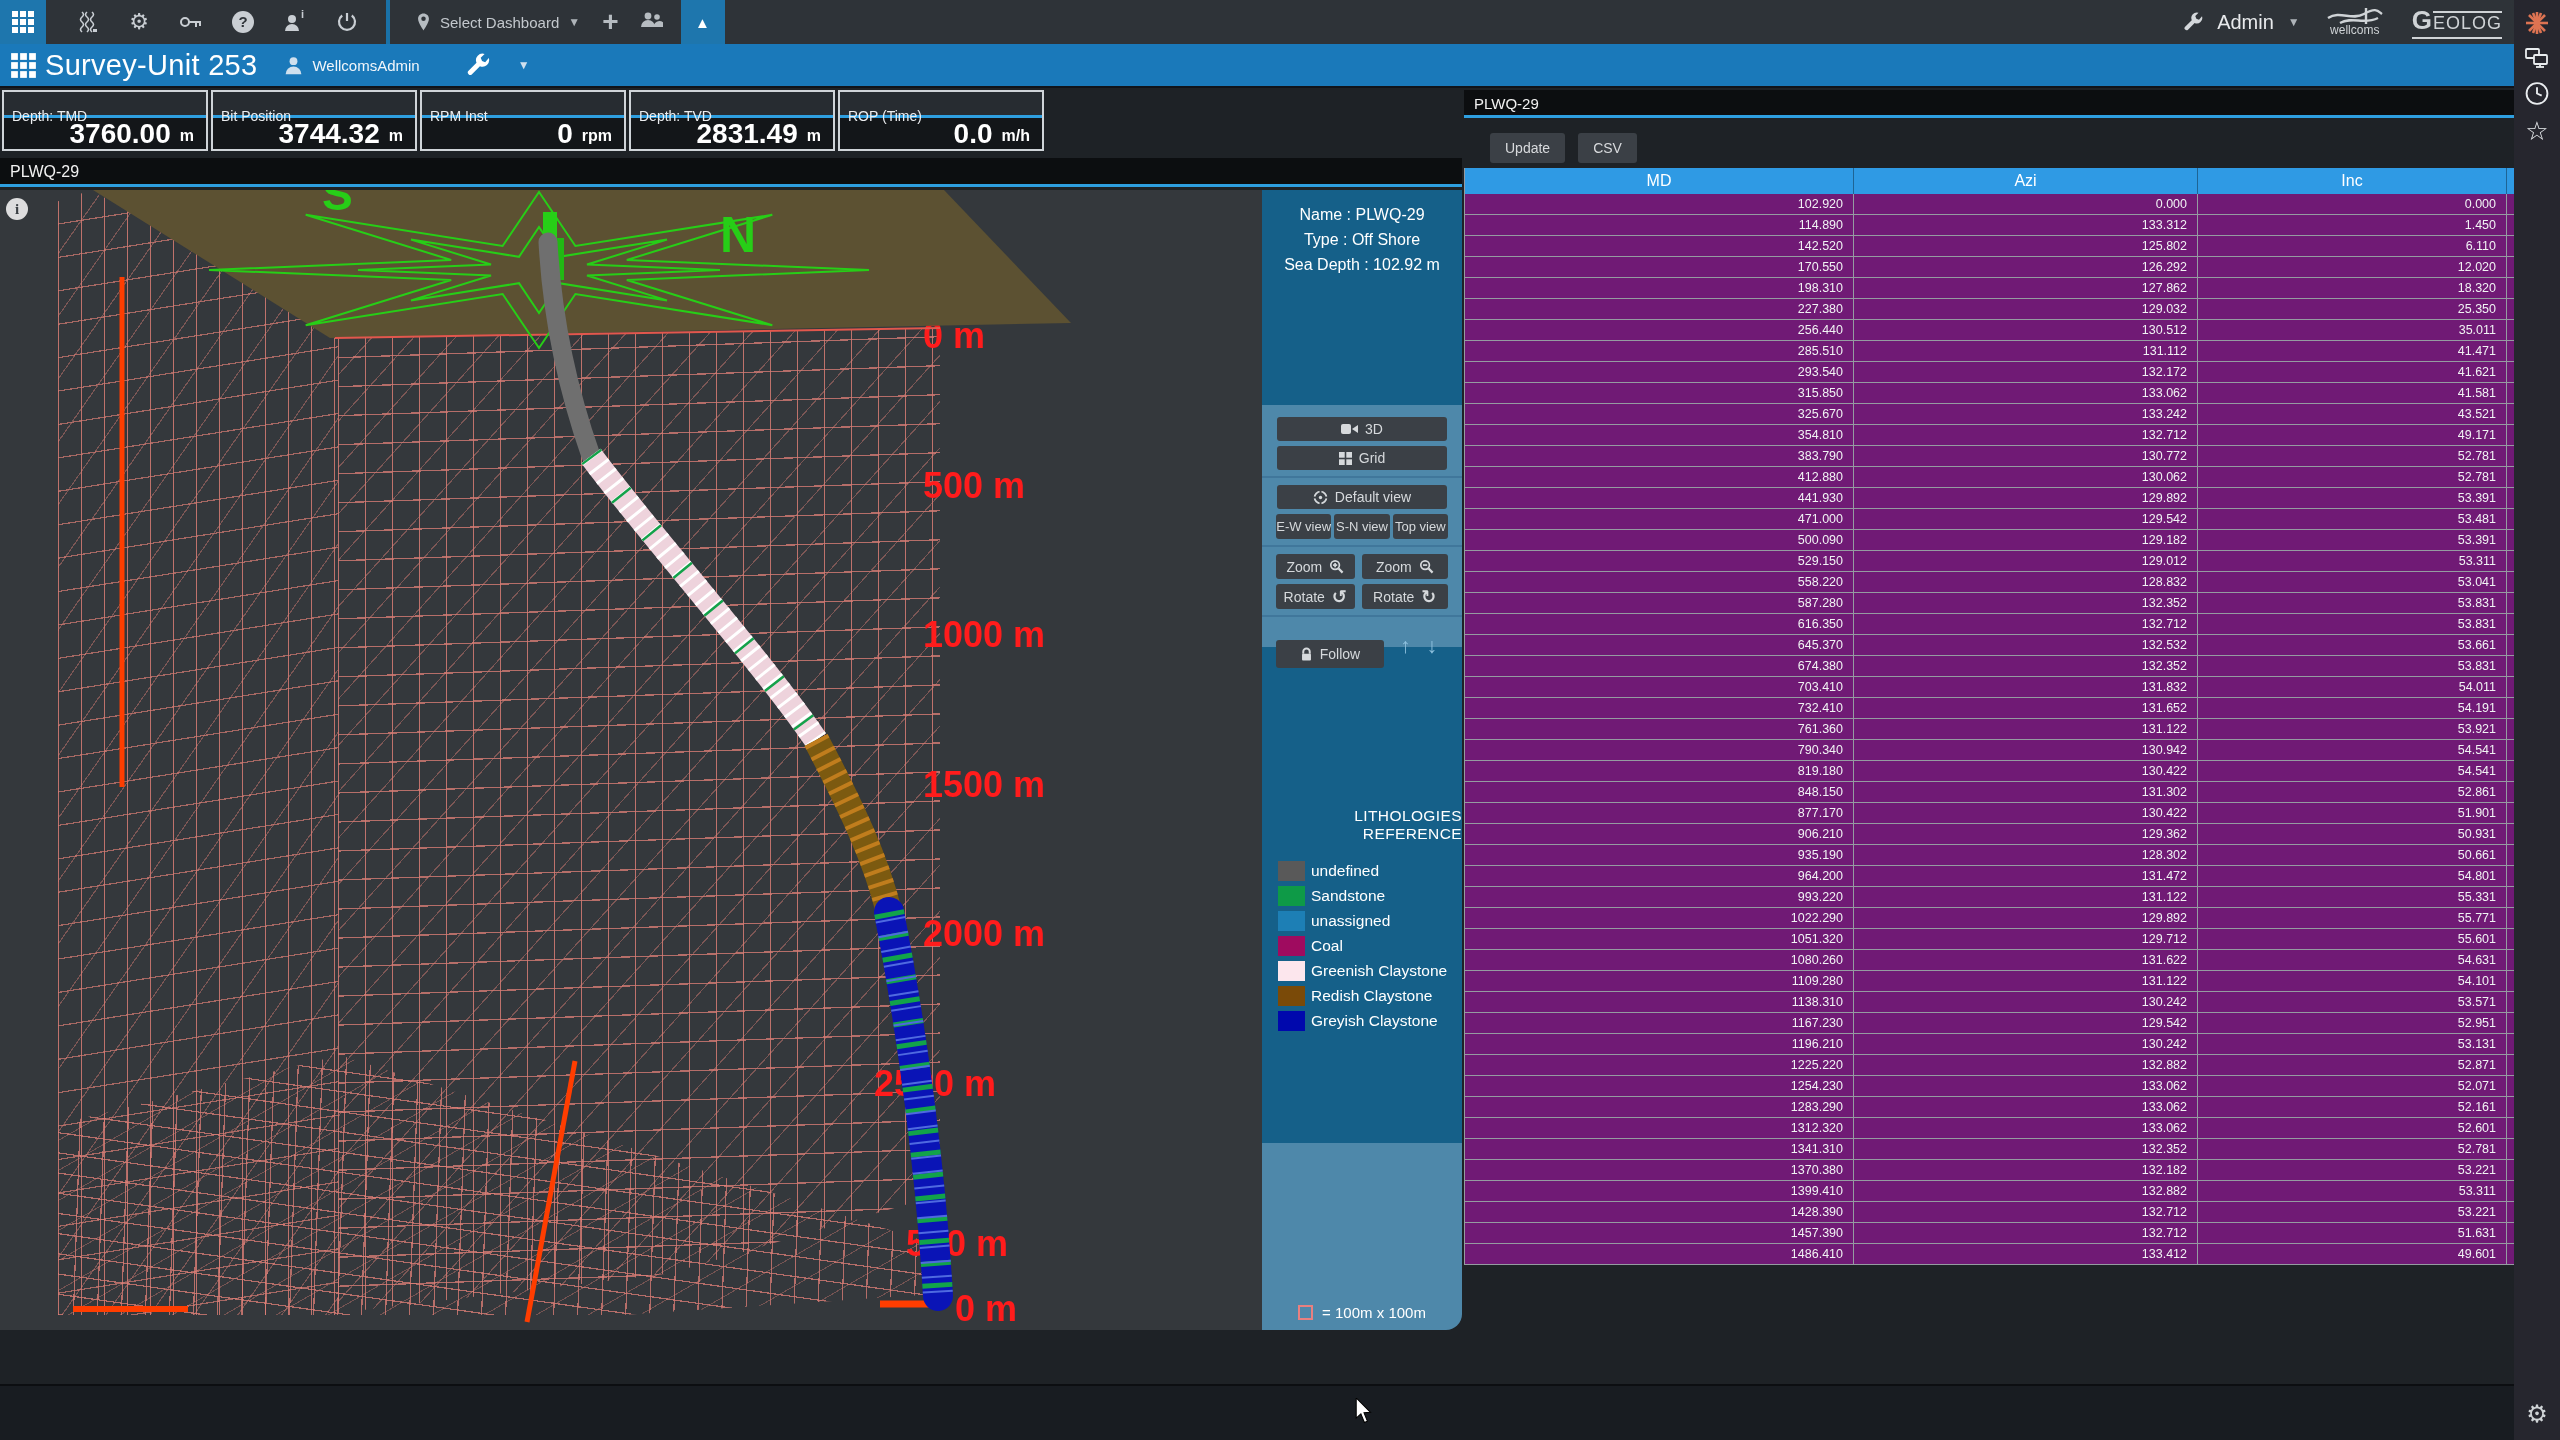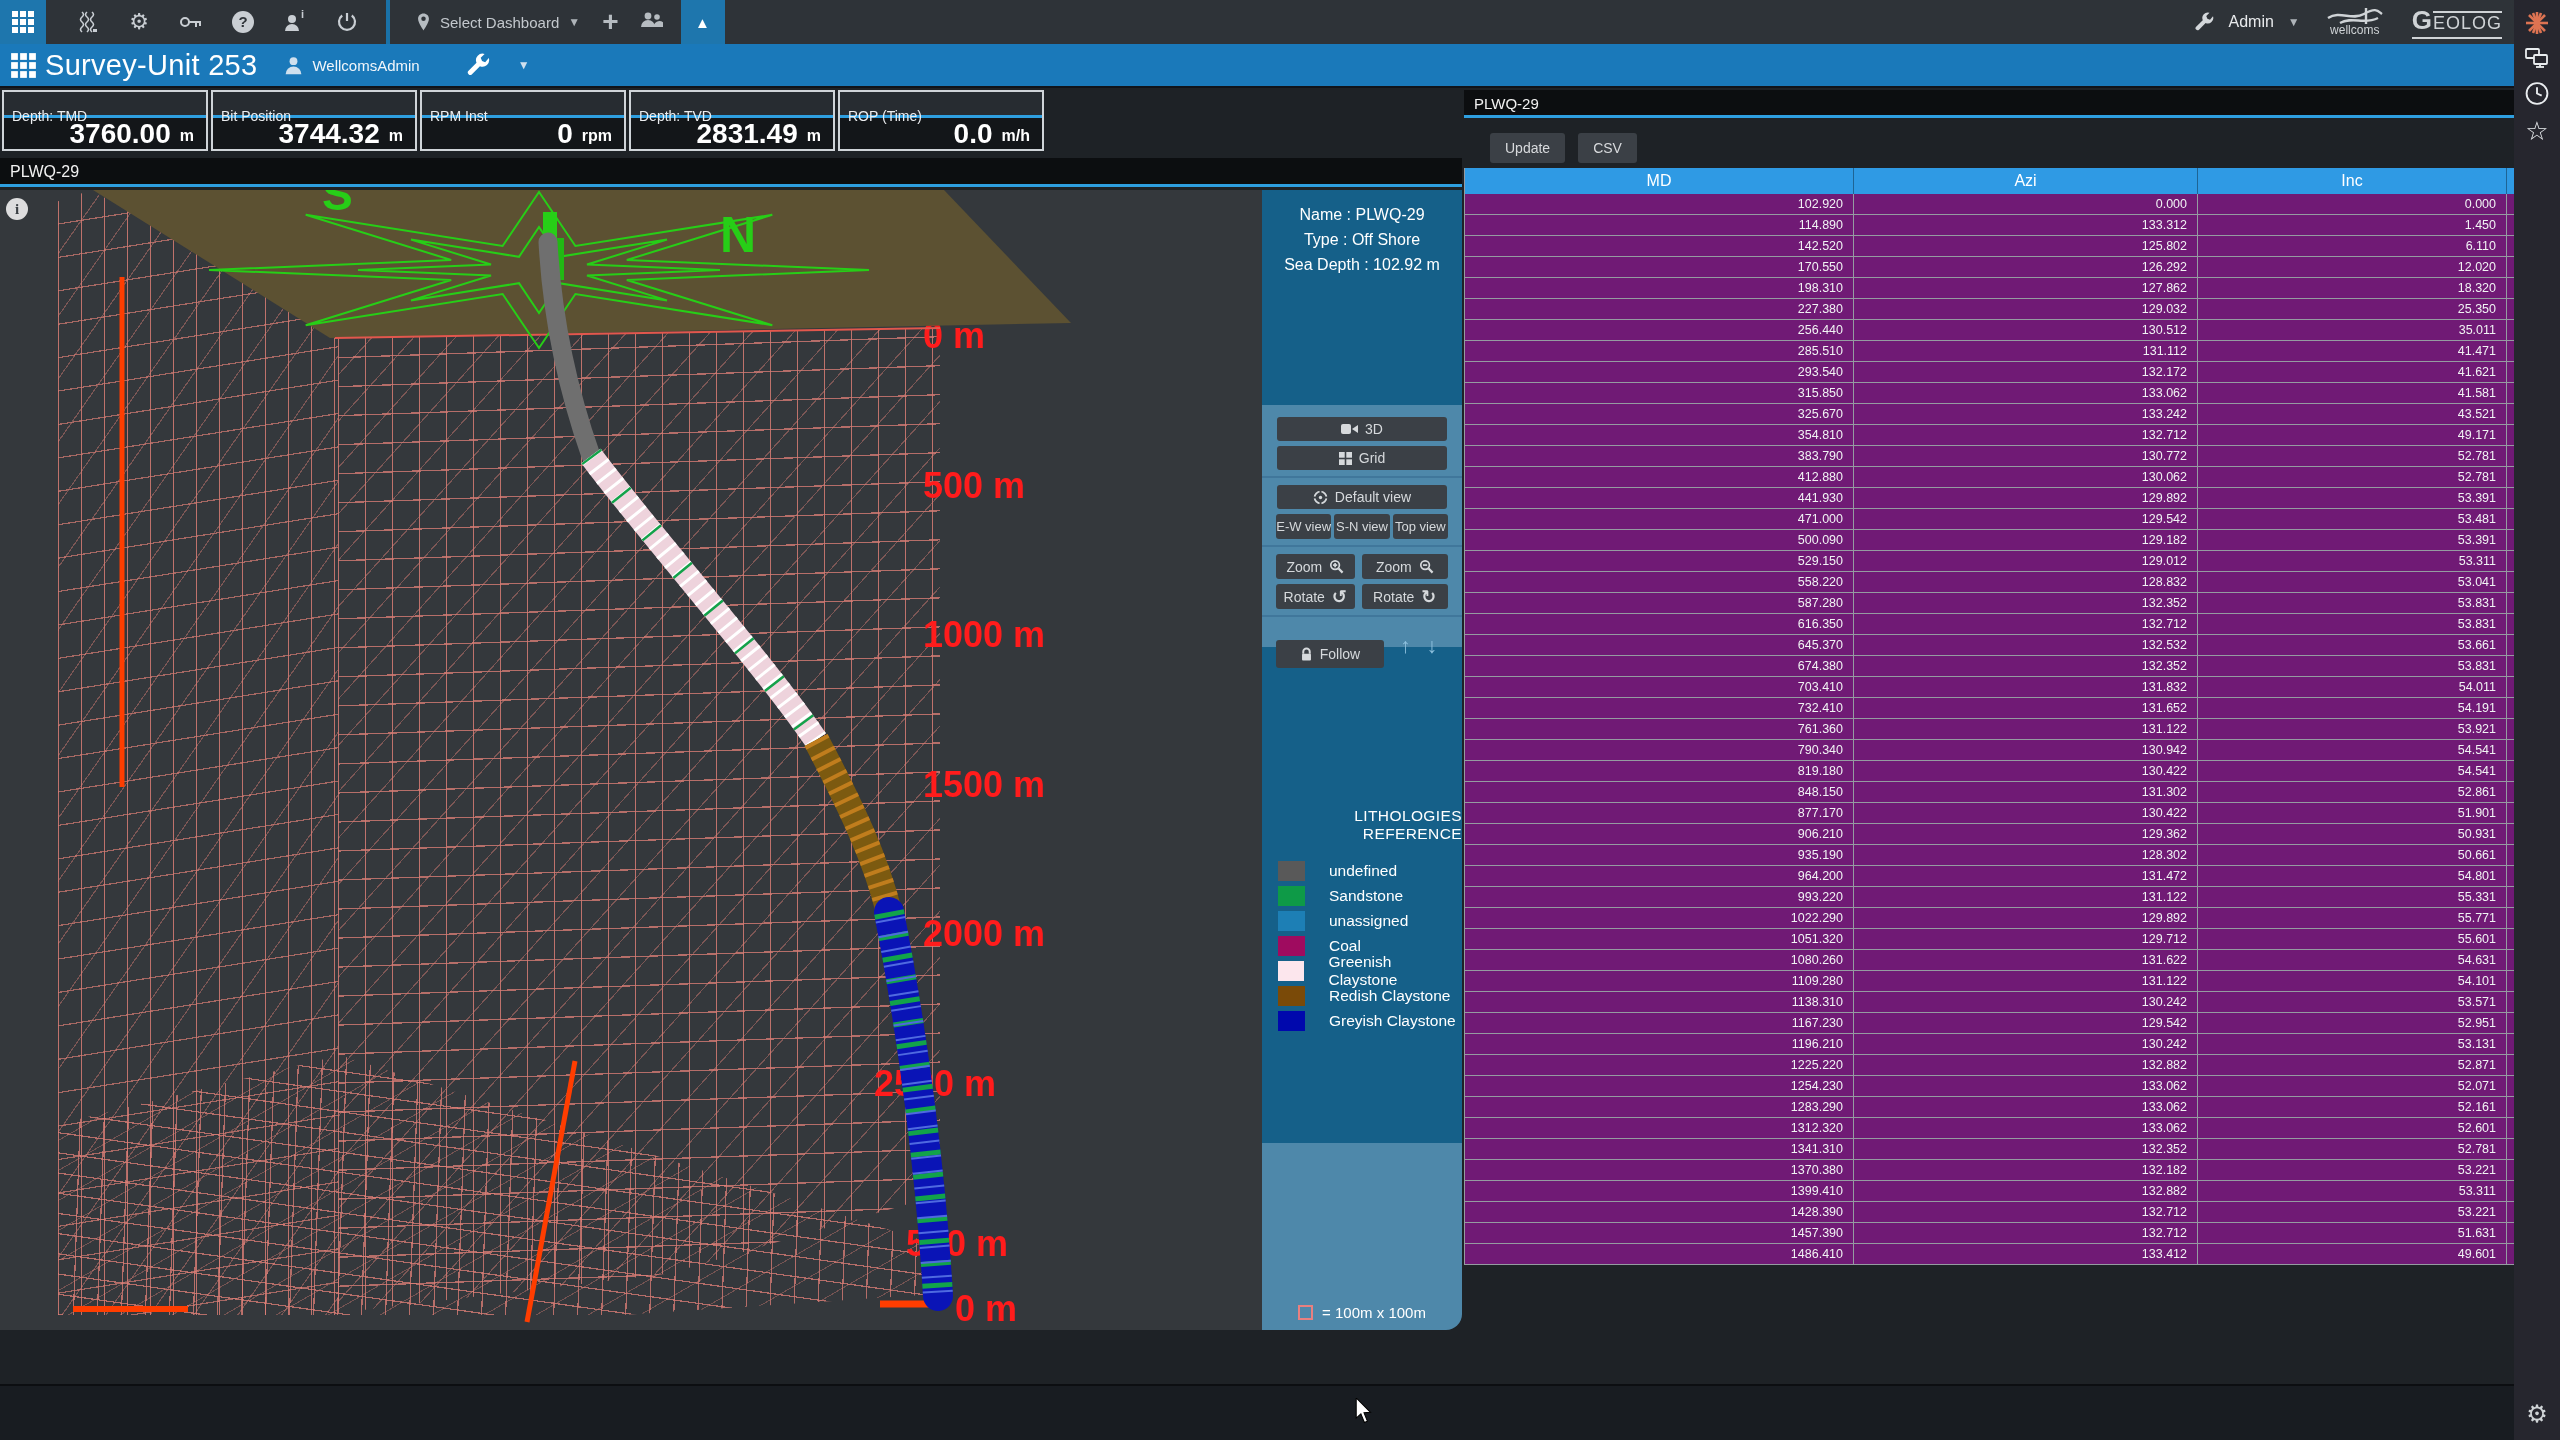--- a/index.html
+++ b/index.html
@@ -13,21 +13,21 @@
   .tb-icons { display:flex; align-items:center; gap:26px; margin-left:28px; }
   .tb-ico { width:26px; height:26px; display:flex; align-items:center; justify-content:center; color:#c9ced3; }
   .tb-divider { width:4px; height:44px; background:#1a72a8; margin-left:26px; }
   .tb-dash { display:flex; align-items:center; gap:9px; margin-left:26px; color:#c3c8cd; font-size:15px; }
   .caret { font-size:12px; color:#aeb4b9; }
   .tb-plus { font-size:28px; color:#b6bcc1; margin-left:22px; font-weight:bold; line-height:26px; }
   .tb-people { margin-left:20px; color:#b6bcc1; }
   .tb-tri { width:44px; height:44px; background:#1e76ad; display:flex; align-items:center; justify-content:center;
     color:#fff; font-size:15px; margin-left:16px; }
   .tb-right { margin-left:auto; display:flex; align-items:center; gap:14px; padding-right:12px; color:#e8eaec; }
-  .tb-admin { font-size:16px; }
+  .tb-admin { font-size:20px; }
   .wc-logo { display:flex; flex-direction:column; align-items:center; color:#cfd3d6; margin-left:12px; }
   .wc-text { font-size:12px; margin-top:-4px; }
   .geolog { margin-left:14px; color:#cfd3d6; border-bottom:2px solid #cfd3d6; padding-bottom:1px; letter-spacing:1px; }
   .geolog .g-big { font-size:26px; font-weight:bold; }
   .geolog .g-rest { font-size:18px; border-top:2px solid #cfd3d6; }
 
   
   .appbar { position:absolute; left:0; top:44px; width:2514px; height:44px; background:#1a79ba;
     display:flex; align-items:center; color:#fff; border-bottom:2px solid #10141a; }
   .ab-grid { margin-left:10px; display:flex; }
@@ -88,21 +88,21 @@
   .row3 .cbtn { flex:1; height:25px; font-size:13px; }
   .row2 { display:flex; gap:7px; padding:0 14px; margin-bottom:5px; }
   .row2 .cbtn { height:25px; }
   .w80{width:80px;} .w88{width:88px;}
   .follow-row { display:flex; align-items:center; padding:0 14px; margin-top:3px; }
   .cbtn-follow { width:108px; height:28px;margin-top:16px; }
   .arr { color:#8fc1de; font-size:21px; font-weight:bold; margin-left:16px; }
   .ctrl-legend { height:496px; background:#156089; color:#fff; }
   .lg-title { text-align:right; padding-top:160px; font-size:15.5px; letter-spacing:.4px; }
   .lg-items { margin-top:15px; padding-left:16px; }
-  .lg-item { display:flex; align-items:center; height:25px; gap:24px; }
+  .lg-item { display:flex; align-items:center; height:25px; gap:6px; }
   .lg-swatch { width:27px; height:20px; }
   .lg-label { font-size:15.5px; }
   .ctrl-bottom { height:187px; background:#4e88aa; border-radius:0 0 16px 0; position:relative; }
   .scale-note { position:absolute; bottom:9px; left:0; right:0; display:flex; align-items:center;
     justify-content:center; gap:9px; color:#fff; font-size:15px; }
   .scale-swatch { width:15px; height:15px; border:2px solid #e88080; }
 
   
   .table-panel { position:absolute; left:1464px; top:90px; width:1050px; }
   .tp-header { height:28px; background:#0c0e10; border-bottom:3px solid #2e9fe0;

